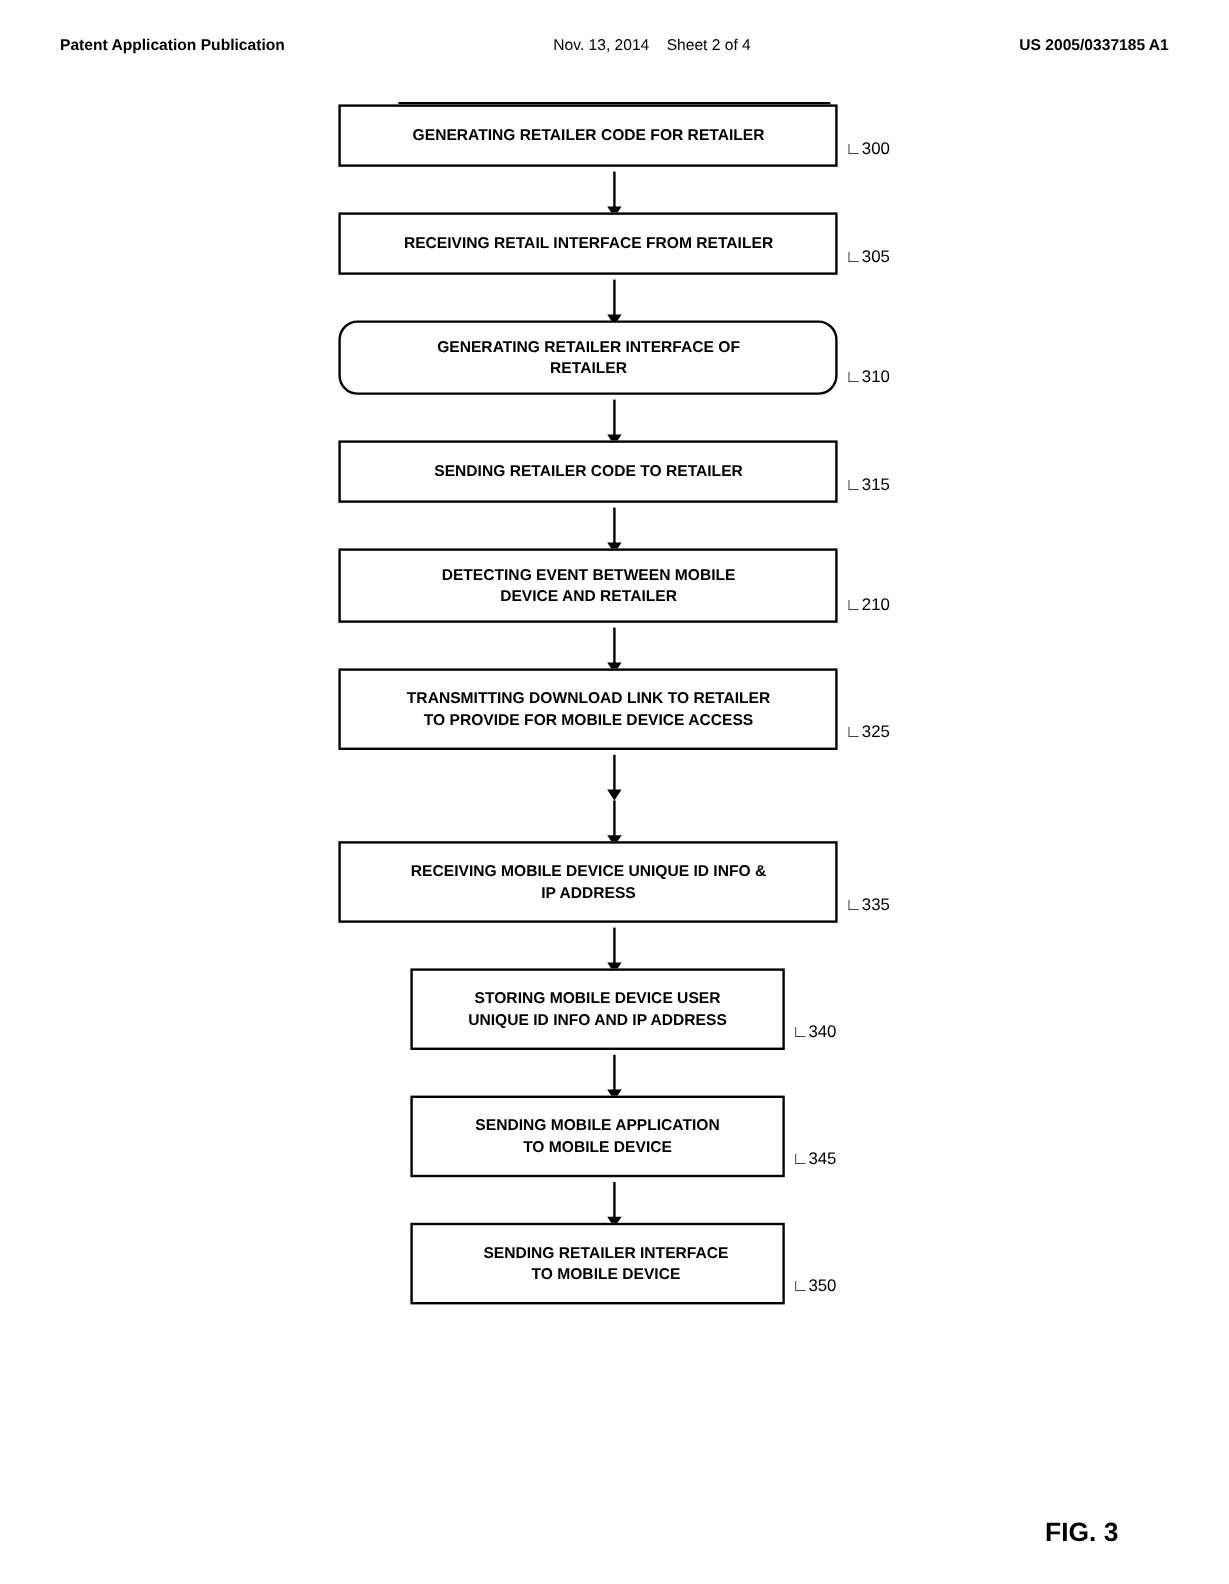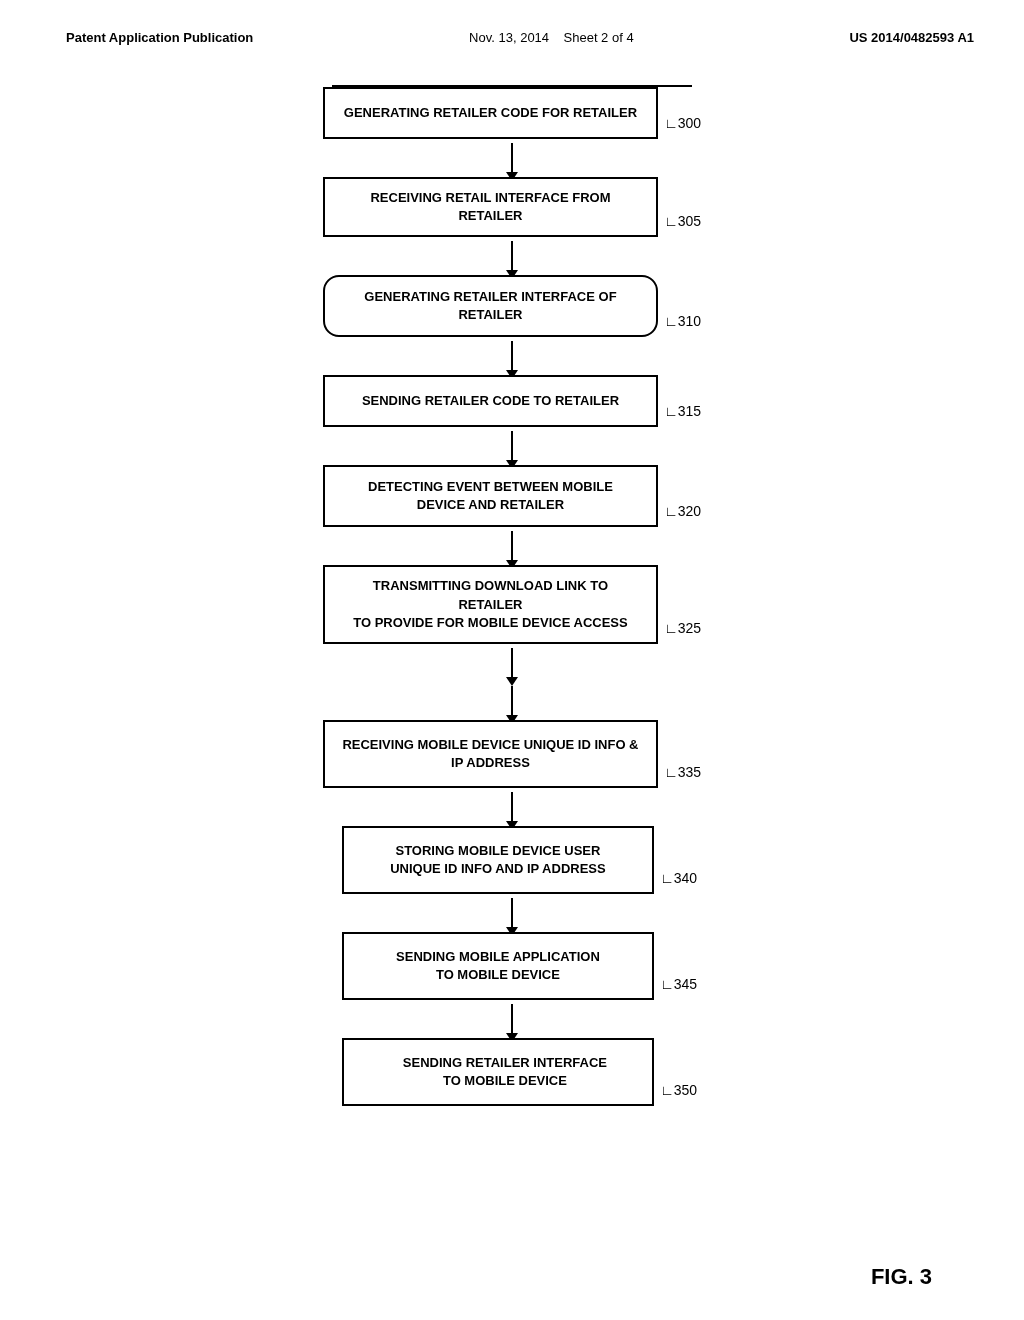--- a/index.html
+++ b/index.html
@@ -8,21 +8,21 @@
       font-family: Arial, Helvetica, sans-serif;
       width: 1024px;
       min-height: 1320px;
       position: relative;
     }
 
     .header {
       display: flex;
       justify-content: space-between;
       align-items: flex-end;
-      padding: 30px 50px 10px 66px;
+      padding: 30px 50px 10px 50px;
       font-size: 13px;
       color: #000;
     }
 
     .header-left { font-weight: bold; }
     .header-center { text-align: center; }
     .header-right { font-weight: bold; }
 
     .diagram-container {
       display: flex;
@@ -47,21 +47,21 @@
       font-weight: bold;
       font-family: Arial, Helvetica, sans-serif;
       padding: 10px 16px;
       line-height: 1.4;
       display: flex;
       align-items: center;
       justify-content: center;
     }
 
     .box-wide {
-      width: 335px;
+      width: 416px;
       min-height: 52px;
     }
 
     .box-medium {
       width: 312px;
       min-height: 52px;
       margin-left: 15px;
     }
 
     .ref-label {
@@ -117,21 +117,21 @@
   </style>
 </head>
 <body>
 
 <div class="header">
   <div class="header-left">Patent Application Publication</div>
   <div class="header-center">
     <span>Nov. 13, 2014</span>&nbsp;&nbsp;&nbsp;
     <span>Sheet 2 of 4</span>
   </div>
-  <div class="header-right">US 2014/0482593 A1</div>
+  <div class="header-right">US 2005/0337185 A1</div>
 </div>
 
 <div class="diagram-container">
 
   <div class="top-line"></div>
   <div class="flow-item">
     <div class="box box-wide">GENERATING RETAILER CODE FOR RETAILER</div>
     <span class="ref-label">∟300</span>
   </div>
 
@@ -161,21 +161,21 @@
     <div class="box box-wide">SENDING RETAILER CODE TO RETAILER</div>
     <span class="ref-label">∟315</span>
   </div>
 
   <div class="arrow-spacer">
     <div class="arrow-down"></div>
   </div>
 
   <div class="flow-item">
     <div class="box box-wide" style="min-height:62px;">DETECTING EVENT BETWEEN MOBILE<br>DEVICE AND RETAILER</div>
-    <span class="ref-label">∟320</span>
+    <span class="ref-label">∟210</span>
   </div>
 
   <div class="arrow-spacer">
     <div class="arrow-down"></div>
   </div>
 
   <div class="flow-item">
     <div class="box box-wide" style="min-height:68px;text-align:center;">TRANSMITTING DOWNLOAD LINK TO RETAILER<br>TO PROVIDE FOR MOBILE DEVICE ACCESS</div>
     <span class="ref-label">∟325</span>
   </div>

